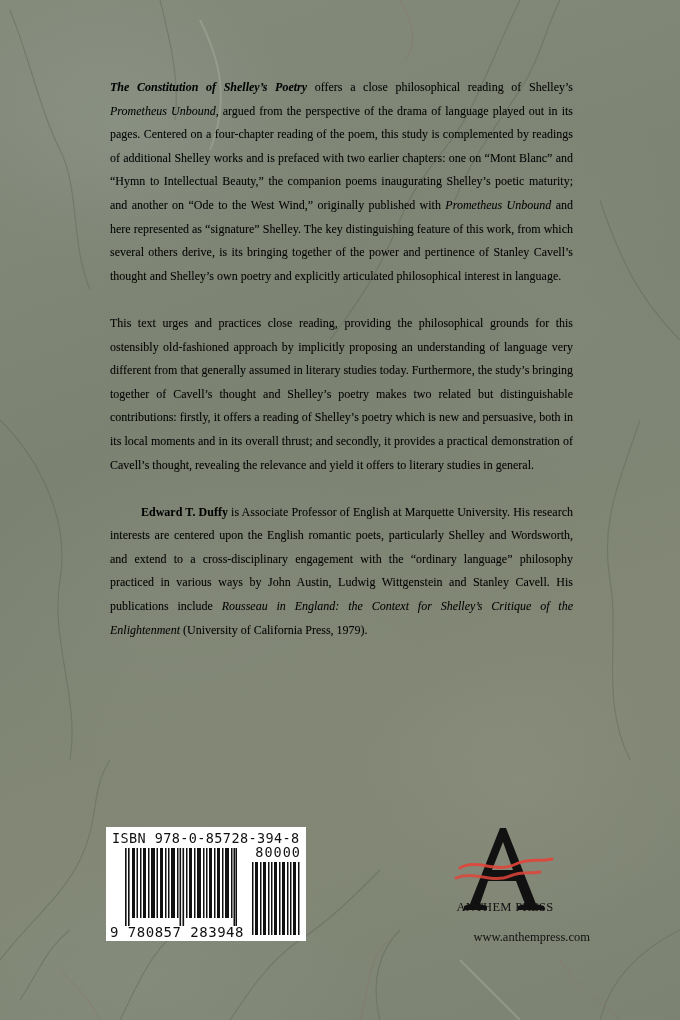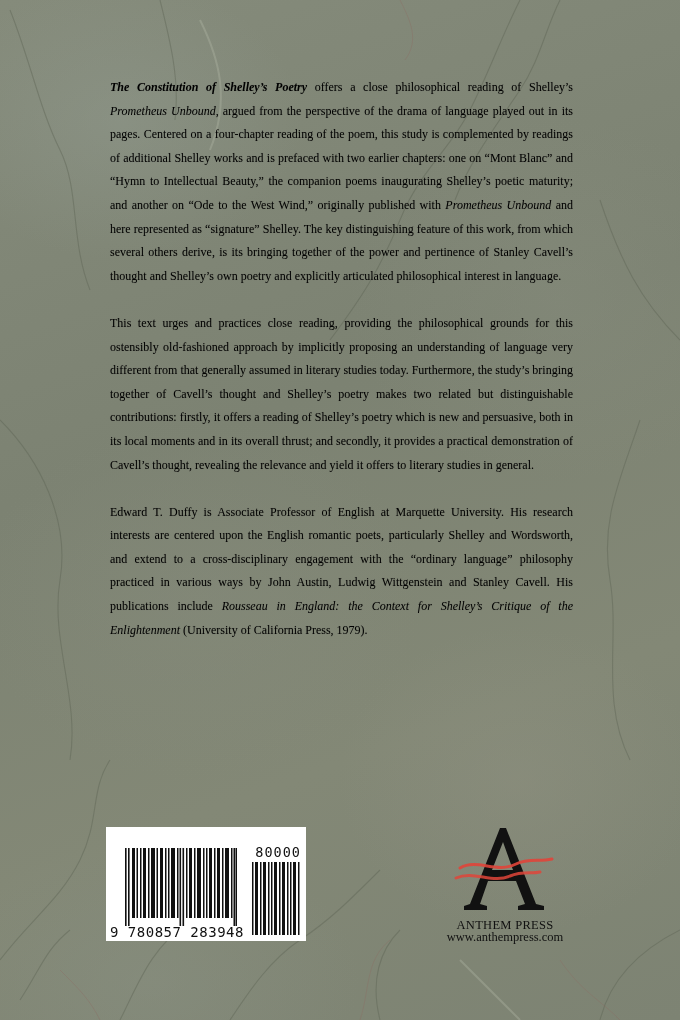--- a/index.html
+++ b/index.html
@@ -41,21 +41,21 @@
       text-shadow: 0 0 1px rgba(0,0,0,0.15);
     }
     .text-column p {
       margin: 0 0 23.6px 0;
     }
     .bold-italic {
       font-weight: bold;
       font-style: italic;
     }
     .italic { font-style: italic; }
-    .bold { font-weight: normal; }
+    .bold { font-weight: bold; margin-left: 31px; }
 
     .barcode {
       position: absolute;
       left: 106px;
       top: 827px;
       width: 200px;
       height: 114px;
       background: #ffffff;
       box-sizing: border-box;
       padding: 2px 4px;
@@ -113,30 +113,31 @@
       position: absolute;
       left: 28px;
       top: 0;
       width: 110px;
       height: 85px;
     }
     .publisher .press-name {
       position: absolute;
       left: 0;
       width: 170px;
-      top: 92px;
+      top: 74px;
       font-size: 12.5px;
       letter-spacing: 0.3px;
     }
     .publisher .press-url {
       position: absolute;
       left: 0;
       width: 170px;
       top: 104px;
       font-size: 12.5px;
+      text-align: right;
     }
   </style>
 </head>
 <body>
 
 <div class="marble">
   <svg width="680" height="1020" viewBox="0 0 680 1020">
     <g fill="none" stroke="#5e6355" stroke-opacity="0.45" stroke-width="1.1">
       <path d="M520 0 C500 40 490 70 470 110 C450 150 420 170 400 220 C380 270 360 300 330 340"></path>
       <path d="M560 0 C545 30 540 60 520 90 C500 120 470 160 455 200"></path>
@@ -167,20 +168,21 @@
 
 <div class="text-column">
   <p><span class="bold-italic">The Constitution of Shelley’s Poetry</span><span> offers a close philosophical reading of Shelley’s </span><span class="italic">Prometheus Unbound</span><span>, argued from the perspective of the drama of language played out in its pages. Centered on a four-chapter reading of the poem, this study is complemented by readings of additional Shelley works and is prefaced with two earlier chapters: one on “Mont Blanc” and “Hymn to Intellectual Beauty,” the companion poems inaugurating Shelley’s poetic maturity; and another on “Ode to the West Wind,” originally published with </span><span class="italic">Prometheus Unbound</span><span> and here represented as “signature” Shelley. The key distinguishing feature of this work, from which several others derive, is its bringing together of the power and pertinence of Stanley Cavell’s thought and Shelley’s own poetry and explicitly articulated philosophical interest in language.</span></p>
 
   <p>This text urges and practices close reading, providing the philosophical grounds for this ostensibly old-fashioned approach by implicitly proposing an understanding of language very different from that generally assumed in literary studies today. Furthermore, the study’s bringing together of Cavell’s thought and Shelley’s poetry makes two related but distinguishable contributions: firstly, it offers a reading of Shelley’s poetry which is new and persuasive, both in its local moments and in its overall thrust; and secondly, it provides a practical demonstration of Cavell’s thought, revealing the relevance and yield it offers to literary studies in general.</p>
 
   <p><span class="bold">Edward T. Duffy</span><span> is Associate Professor of English at Marquette University. His research interests are centered upon the English romantic poets, particularly Shelley and Wordsworth, and extend to a cross-disciplinary engagement with the “ordinary language” philosophy practiced in various ways by John Austin, Ludwig Wittgenstein and Stanley Cavell. His publications include </span><span class="italic">Rousseau in England: the Context for Shelley’s Critique of the Enlightenment</span><span> (University of California Press, 1979).</span></p>
 </div>
 
 <div class="barcode">
+  <div class="isbn-label">ISBN 978-0-85728-394-8</div>
   <div class="price-code">80000</div>
   <svg class="bars-main" viewBox="0 0 112 78" preserveAspectRatio="none">
     <g fill="#111">
       <rect x="0" y="0" width="1.6" height="78"></rect>
         <rect x="3" y="0" width="1.6" height="78"></rect>
       <rect x="7" y="0" width="3" height="70"></rect>
         <rect x="11.5" y="0" width="1.5" height="70"></rect>
       <rect x="15" y="0" width="1.5" height="70"></rect>
         <rect x="18" y="0" width="3" height="70"></rect>
       <rect x="23" y="0" width="1.5" height="70"></rect>

